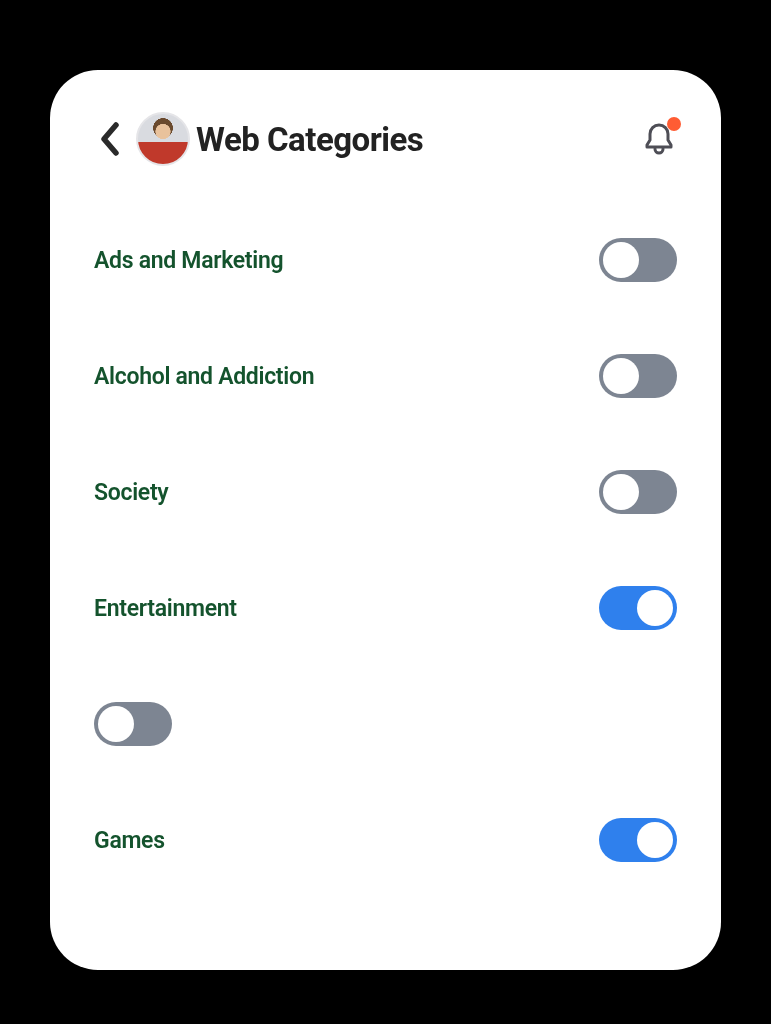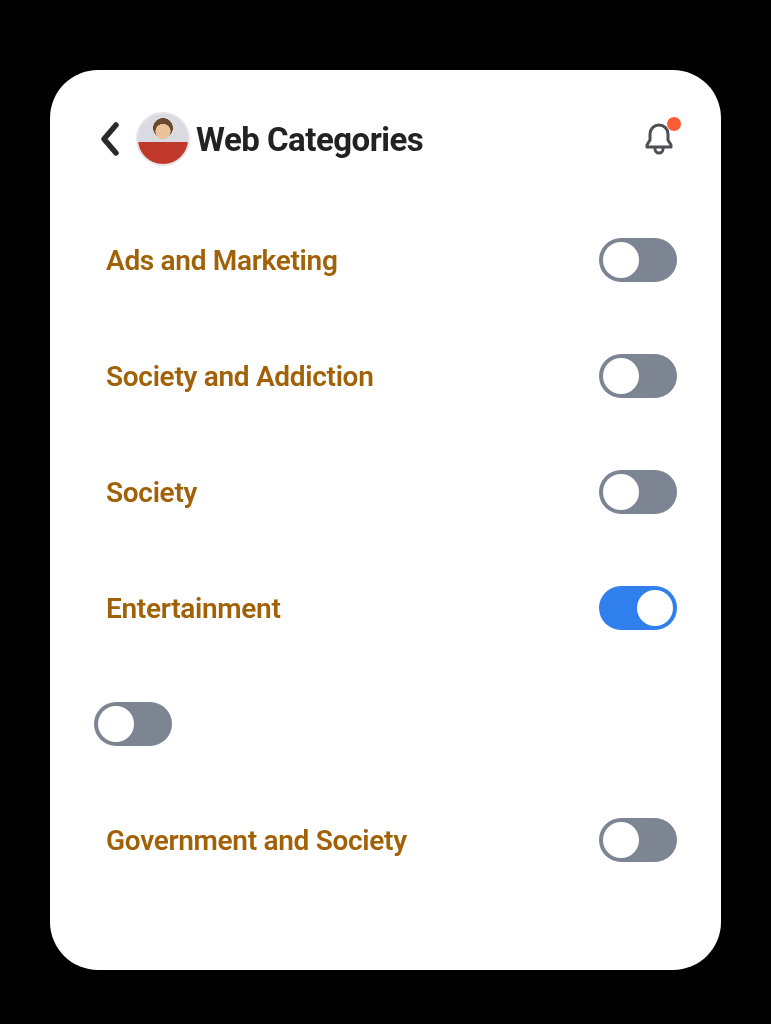--- a/index.html
+++ b/index.html
@@ -79,25 +79,24 @@
   .list {
     margin-top: 24px;
   }
   .row {
     display: flex;
     align-items: center;
     justify-content: space-between;
     padding: 36px 4px;
   }
   .row-label {
-    font-size: 28px;
+    font-size: 23px;
     font-weight: 600;
-    color: #a16207;
+    color: #14532d;
     letter-spacing: -0.3px;
-    margin-left: 12px;
   }
   .toggle {
     width: 78px;
     height: 44px;
     border-radius: 44px;
     position: relative;
     cursor: pointer;
     flex: 0 0 auto;
     transition: background .15s;
   }
@@ -137,21 +136,21 @@
   </div>
 
   <div class="list">
     <div class="row">
       <span class="row-label">Ads and Marketing</span>
       <div class="toggle" data-on="false">
           <div class="knob"></div>
         </div>
     </div>
     <div class="row">
-      <span class="row-label">Society and Addiction</span>
+      <span class="row-label">Alcohol and Addiction</span>
       <div class="toggle" data-on="false">
           <div class="knob"></div>
         </div>
     </div>
     <div class="row">
       <span class="row-label">Society</span>
       <div class="toggle" data-on="false">
           <div class="knob"></div>
         </div>
     </div>
@@ -160,20 +159,20 @@
       <div class="toggle" data-on="true">
           <div class="knob"></div>
         </div>
     </div>
     <div class="row">
       <div class="toggle" data-on="false">
           <div class="knob"></div>
         </div>
     </div>
     <div class="row">
-      <span class="row-label">Government and Society</span>
-      <div class="toggle" data-on="false">
+      <span class="row-label">Games</span>
+      <div class="toggle" data-on="true">
           <div class="knob"></div>
         </div>
     </div>
   </div>
 
 </div>
 
 </body></html>

